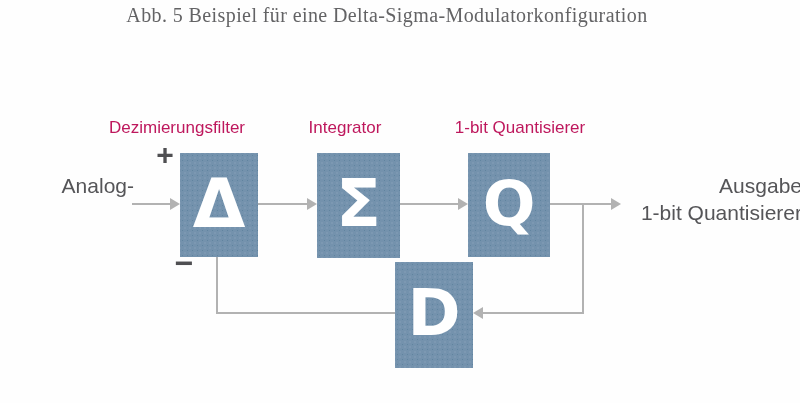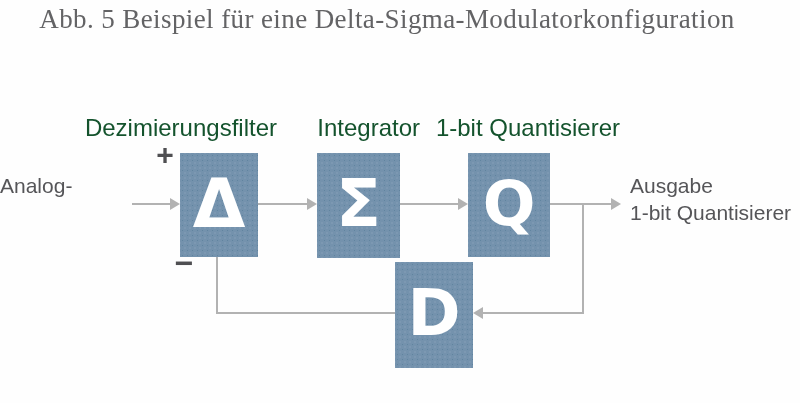--- a/index.html
+++ b/index.html
@@ -12,43 +12,43 @@
   #figure {
     position:relative;
     width:800px; height:403px;
     background:#fefefe;
   }
   
   .caption {
     position:absolute; left:0; top:4; width:774px; top:4px;
     text-align:center;
     font-family:"Liberation Serif", serif;
-    font-size:27px; font-weight:500;
+    font-size:20px; font-weight:500;
     letter-spacing:0.4px;
     color:#636365;
   }
   
   .blk-label {
     position:absolute;
-    font-size:24px;
-    color:#14532d;
-    text-align:right;
+    font-size:17px;
+    color:#be185d;
+    text-align:center;
     white-space:nowrap;
     line-height:28px;
   }
   .lbl-delta  { left:77px;  top:114px; width:200px; }
   .lbl-sigma  { left:270px; top:114px; width:150px; }
   .lbl-quant  { left:420px; top:114px; width:200px; }
   .lbl-delay  { left:347px; top:371px; width:200px; }
   
   .side-label {
     position:absolute;
     font-size:21px;
     color:#555558;
-    text-align:left;
+    text-align:right;
     line-height:27px;
   }
   .lbl-input  { left:0px;   top:172px; width:134px; }
   .lbl-output { left:630px; top:172px; width:172px; }
   
   .block {
     position:absolute;
     background-color:#7492ad;
     background-image:
       radial-gradient(circle, #60849f 25%, rgba(0,0,0,0) 27%),

